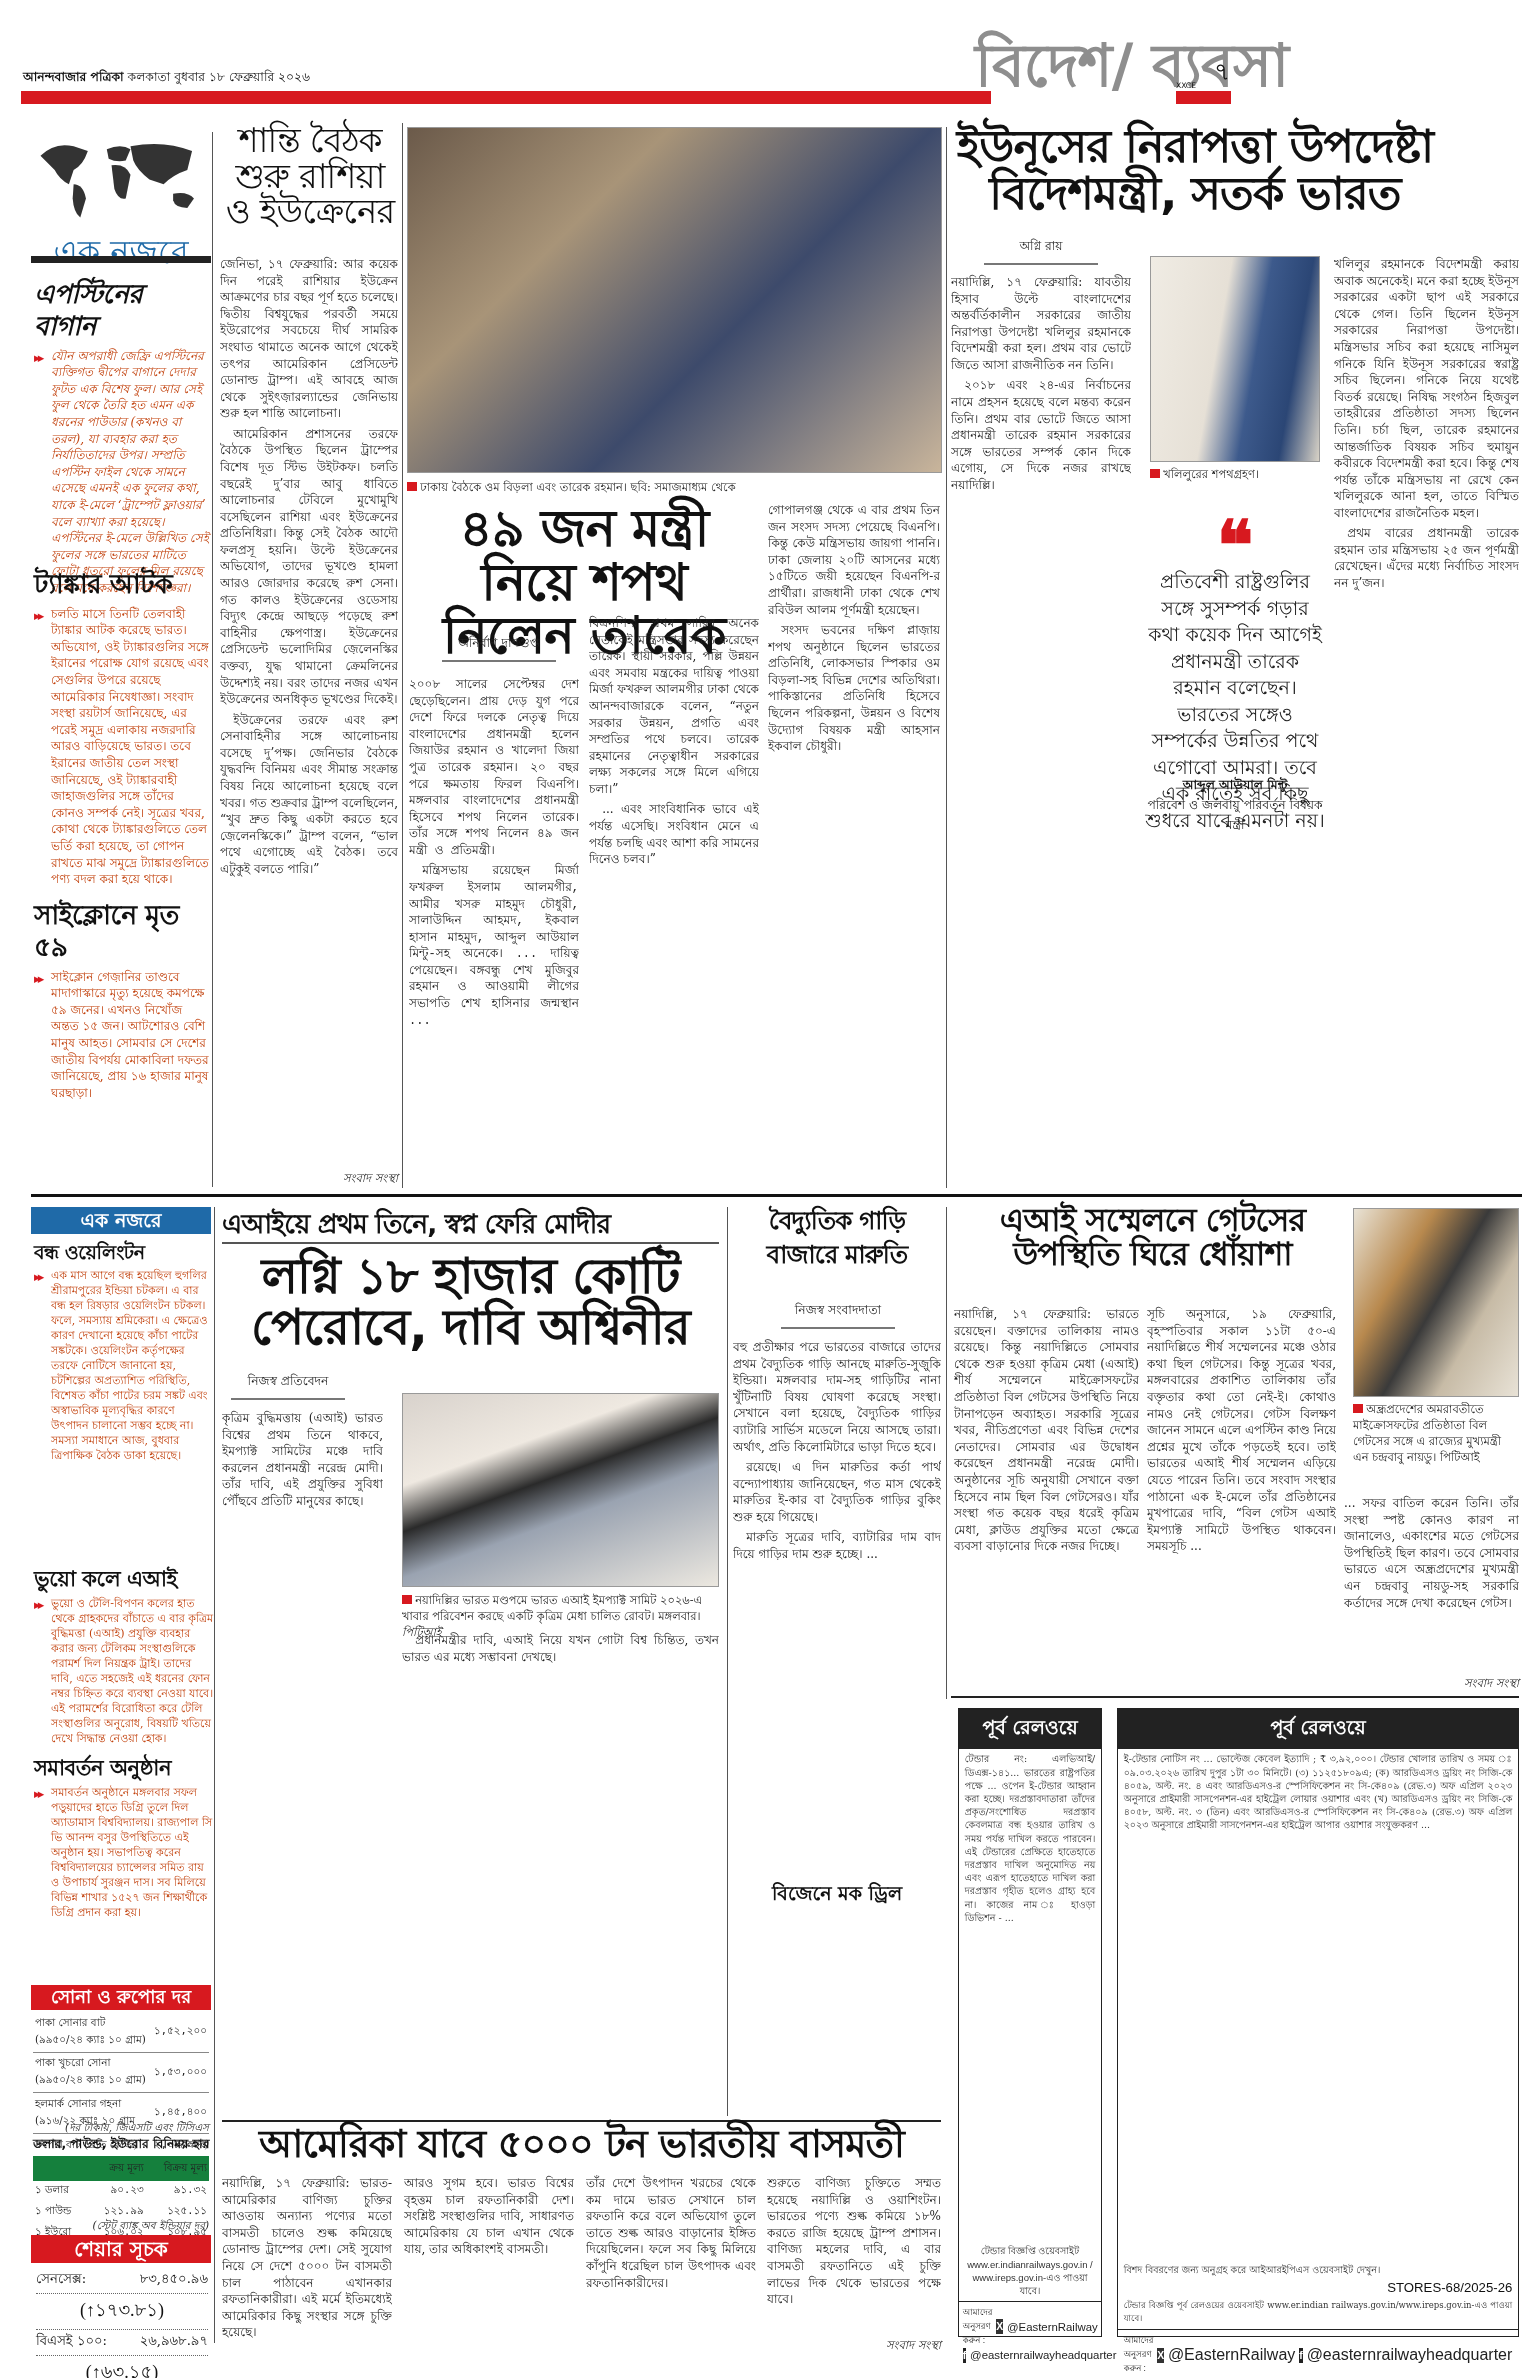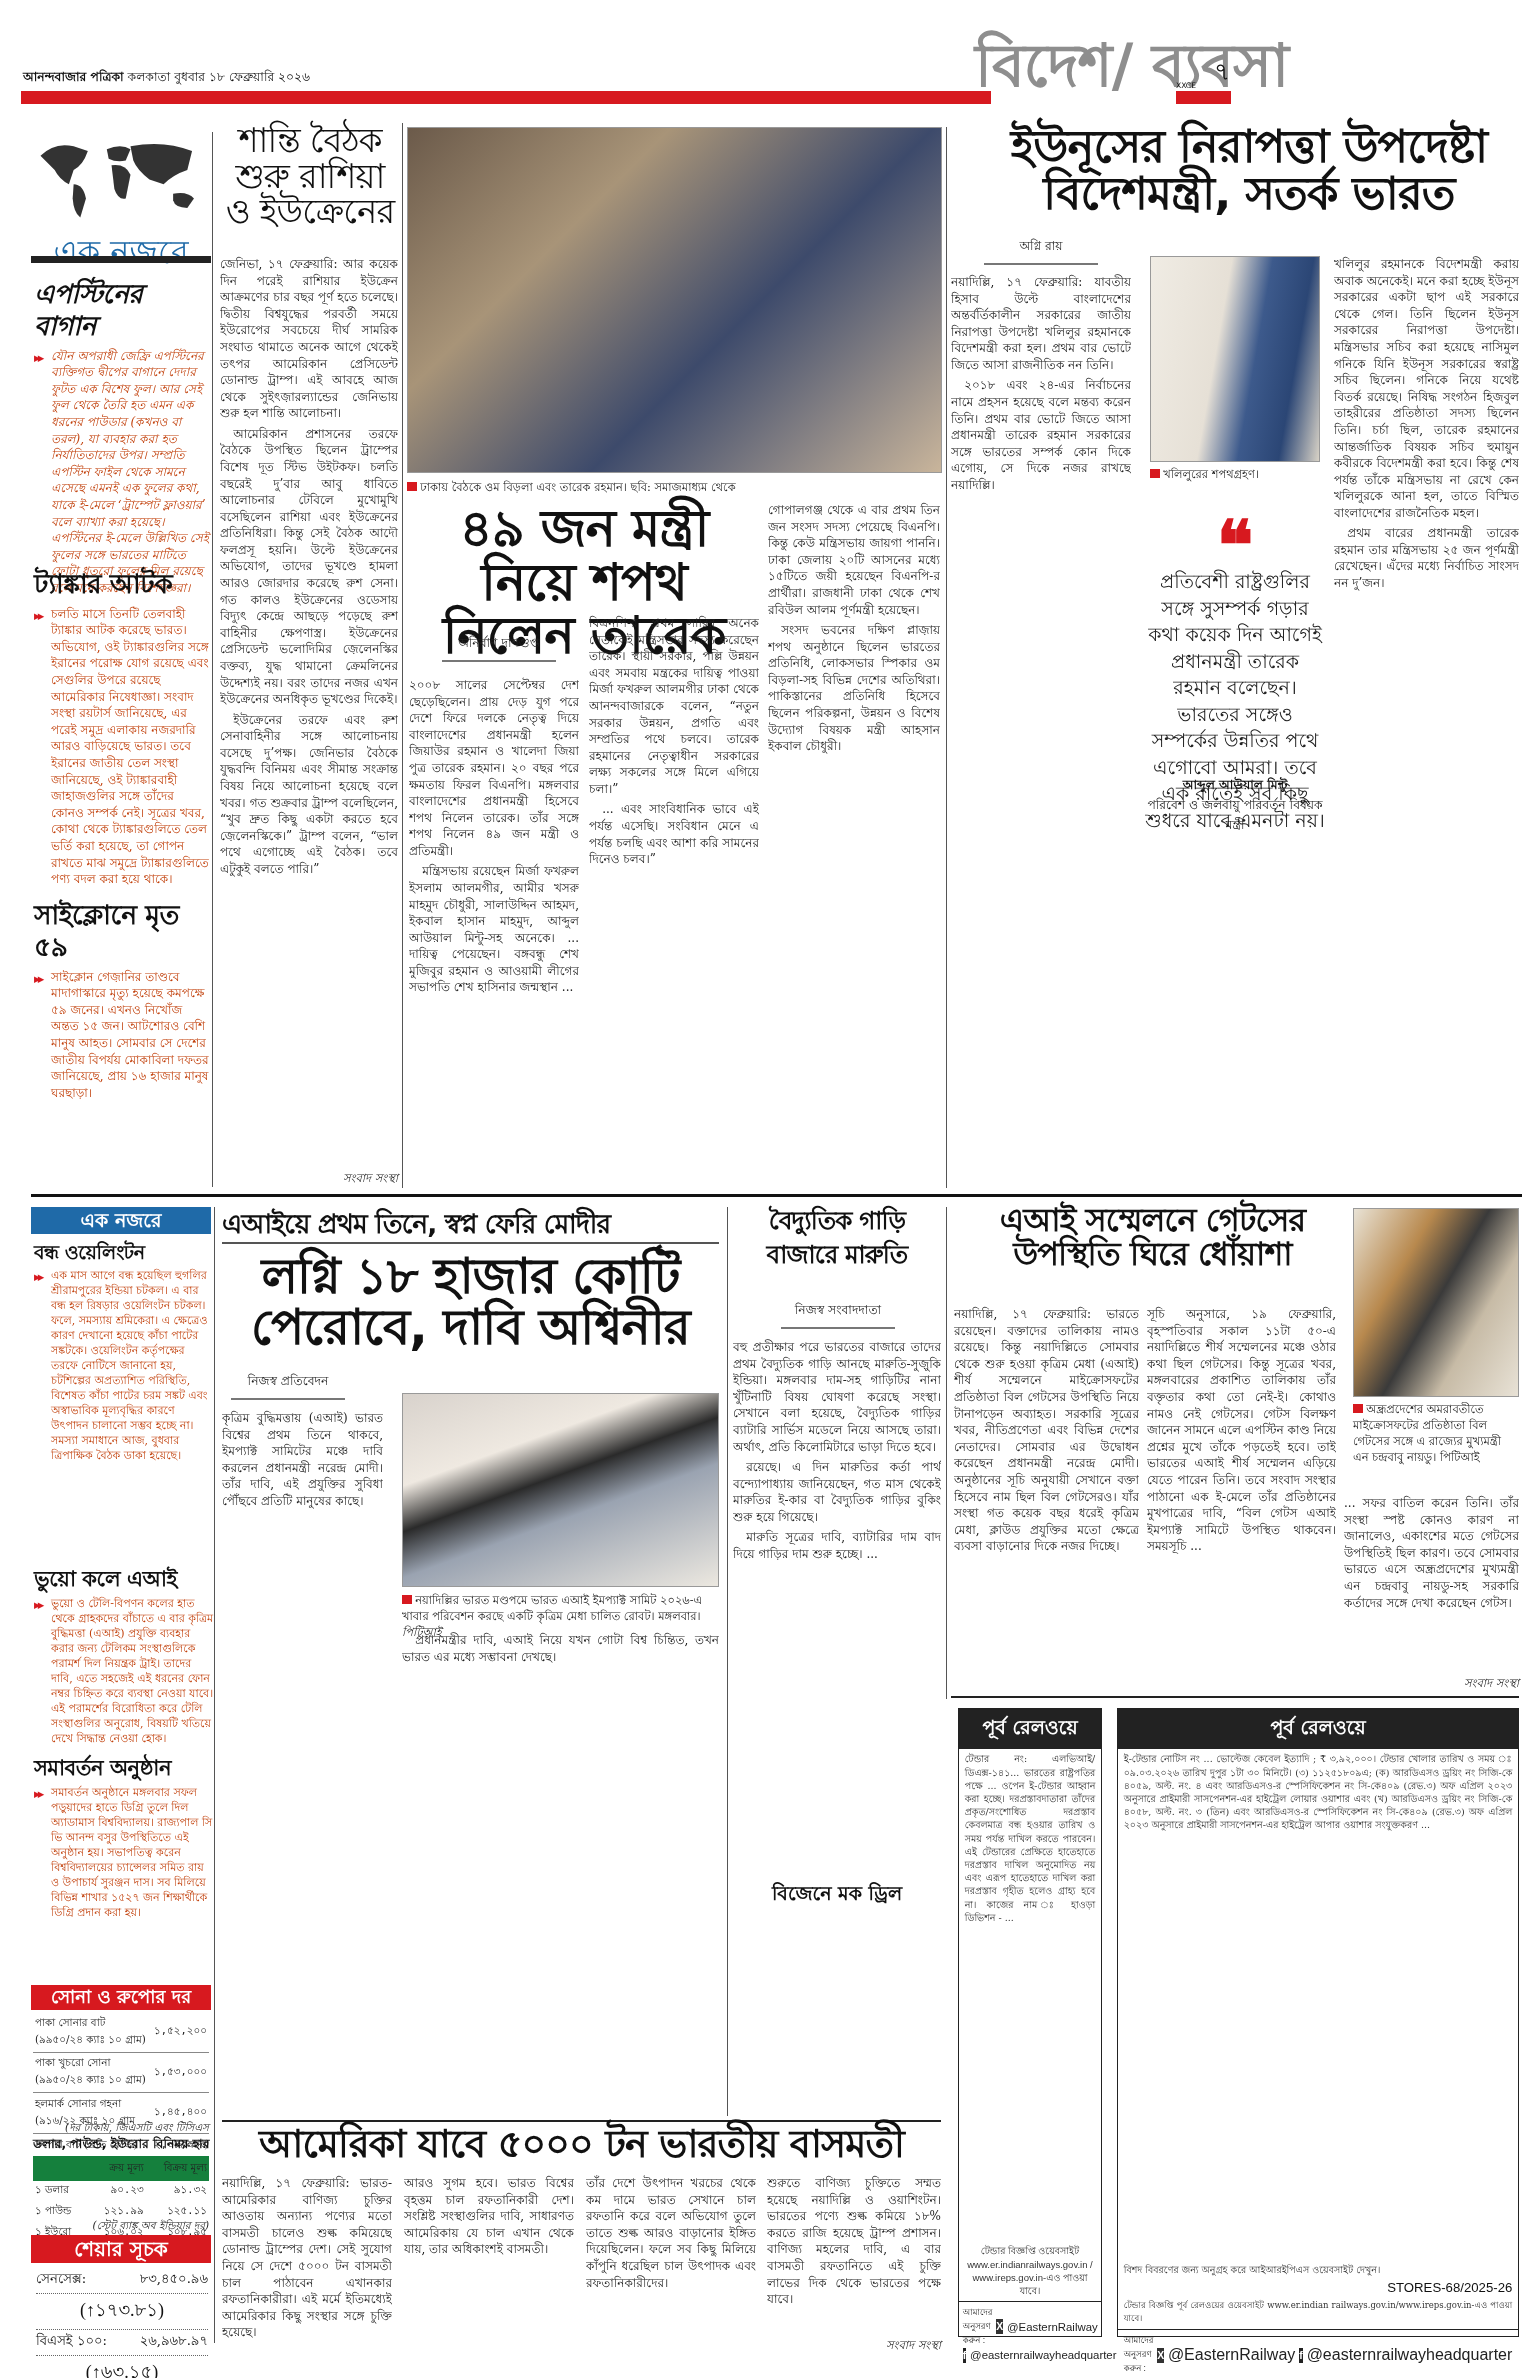--- a/index.html
+++ b/index.html
@@ -102,35 +102,35 @@
 <div class="abs photo" style="left:407px;top:127px;width:535px;height:346px;"></div>
 <div class="abs caption" style="left:407px;top:479px;width:535px;">
   <span class="sq"></span><span>ঢাকায় বৈঠকে ওম বিড়লা এবং তারেক রহমান। ছবি: সমাজমাধ্যম থেকে</span>
 </div>
 
 <div class="abs big-head" style="left:409px;top:502px;width:350px;font-size:51px;text-align:center;">৪৯ জন মন্ত্রী নিয়ে শপথ নিলেন তারেক</div>
 <div class="abs" style="left:409px;top:634px;width:180px;">
   <div class="byline">অনির্বাণ দাশগুপ্ত</div>
   <div class="byline-rule"></div>
 </div>
-<div class="abs col-text" style="left:409px;top:677px;width:170px;height:506px;overflow:hidden;">
+<div class="abs col-text" style="left:409px;top:677px;width:170px;height:506px;overflow:hidden;font-family:Liberation Mono, monospace;">
   <p class="noindent">২০০৮ সালের সেপ্টেম্বর দেশ ছেড়েছিলেন। প্রায় দেড় যুগ পরে দেশে ফিরে দলকে নেতৃত্ব দিয়ে বাংলাদেশের প্রধানমন্ত্রী হলেন জিয়াউর রহমান ও খালেদা জিয়া পুত্র তারেক রহমান। ২০ বছর পরে ক্ষমতায় ফিরল বিএনপি। মঙ্গলবার বাংলাদেশের প্রধানমন্ত্রী হিসেবে শপথ নিলেন তারেক। তাঁর সঙ্গে শপথ নিলেন ৪৯ জন মন্ত্রী ও প্রতিমন্ত্রী।</p>
   <p>মন্ত্রিসভায় রয়েছেন মির্জা ফখরুল ইসলাম আলমগীর, আমীর খসরু মাহমুদ চৌধুরী, সালাউদ্দিন আহমদ, ইকবাল হাসান মাহমুদ, আব্দুল আউয়াল মিন্টু-সহ অনেকে। ... দায়িত্ব পেয়েছেন। বঙ্গবন্ধু শেখ মুজিবুর রহমান ও আওয়ামী লীগের সভাপতি শেখ হাসিনার জন্মস্থান ...</p>
 </div>
 <div class="abs col-text" style="left:589px;top:615px;width:170px;height:568px;overflow:hidden;">
   <p class="noindent">বিএনপি-র প্রথম সারির অনেক নেতাকেই মন্ত্রিসভার সদস্য করেছেন তারেক। স্থায়ী সরকার, পল্লি উন্নয়ন এবং সমবায় মন্ত্রকের দায়িত্ব পাওয়া মির্জা ফখরুল আলমগীর ঢাকা থেকে আনন্দবাজারকে বলেন, “নতুন সরকার উন্নয়ন, প্রগতি এবং সম্প্রতির পথে চলবে। তারেক রহমানের নেতৃত্বাধীন সরকারের লক্ষ্য সকলের সঙ্গে মিলে এগিয়ে চলা।”</p>
   <p>... এবং সাংবিধানিক ভাবে এই পর্যন্ত এসেছি। সংবিধান মেনে এ পর্যন্ত চলছি এবং আশা করি সামনের দিনেও চলব।”</p>
 </div>
 <div class="abs col-text" style="left:768px;top:502px;width:172px;height:681px;overflow:hidden;">
   <p class="noindent">গোপালগঞ্জ থেকে এ বার প্রথম তিন জন সংসদ সদস্য পেয়েছে বিএনপি। কিন্তু কেউ মন্ত্রিসভায় জায়গা পাননি। ঢাকা জেলায় ২০টি আসনের মধ্যে ১৫টিতে জয়ী হয়েছেন বিএনপি-র প্রার্থীরা। রাজধানী ঢাকা থেকে শেখ রবিউল আলম পূর্ণমন্ত্রী হয়েছেন।</p>
   <p>সংসদ ভবনের দক্ষিণ প্লাজ়ায় শপথ অনুষ্ঠানে ছিলেন ভারতের প্রতিনিধি, লোকসভার স্পিকার ওম বিড়লা-সহ বিভিন্ন দেশের অতিথিরা। পাকিস্তানের প্রতিনিধি হিসেবে ছিলেন পরিকল্পনা, উন্নয়ন ও বিশেষ উদ্যোগ বিষয়ক মন্ত্রী আহসান ইকবাল চৌধুরী।</p>
 </div>
 <div class="abs vline" style="left:946px;top:127px;height:1061px;"></div>
 
-<div class="abs big-head" style="left:965px;top:123px;width:568px;font-size:45px;text-align:center;">ইউনূসের নিরাপত্তা উপদেষ্টা বিদেশমন্ত্রী, সতর্ক ভারত</div>
+<div class="abs big-head" style="left:911px;top:123px;width:568px;font-size:45px;text-align:center;">ইউনূসের নিরাপত্তা উপদেষ্টা বিদেশমন্ত্রী, সতর্ক ভারত</div>
 <div class="abs" style="left:951px;top:237px;width:180px;">
   <div class="byline">অগ্নি রায়</div>
   <div class="byline-rule"></div>
 </div>
 <div class="abs col-text" style="left:951px;top:274px;width:180px;height:909px;overflow:hidden;">
   <p class="noindent">নয়াদিল্লি, ১৭ ফেব্রুয়ারি: যাবতীয় হিসাব উল্টে বাংলাদেশের অন্তর্বর্তিকালীন সরকারের জাতীয় নিরাপত্তা উপদেষ্টা খলিলুর রহমানকে বিদেশমন্ত্রী করা হল। প্রথম বার ভোটে জিতে আসা রাজনীতিক নন তিনি।</p>
   <p>২০১৮ এবং ২৪-এর নির্বাচনের নামে প্রহসন হয়েছে বলে মন্তব্য করেন তিনি। প্রথম বার ভোটে জিতে আসা প্রধানমন্ত্রী তারেক রহমান সরকারের সঙ্গে ভারতের সম্পর্ক কোন দিকে এগোয়, সে দিকে নজর রাখছে নয়াদিল্লি।</p>
 </div>
 <div class="abs photo4" style="left:1150px;top:256px;width:170px;height:206px;"></div>
 <div class="abs caption" style="left:1150px;top:466px;width:170px;">

